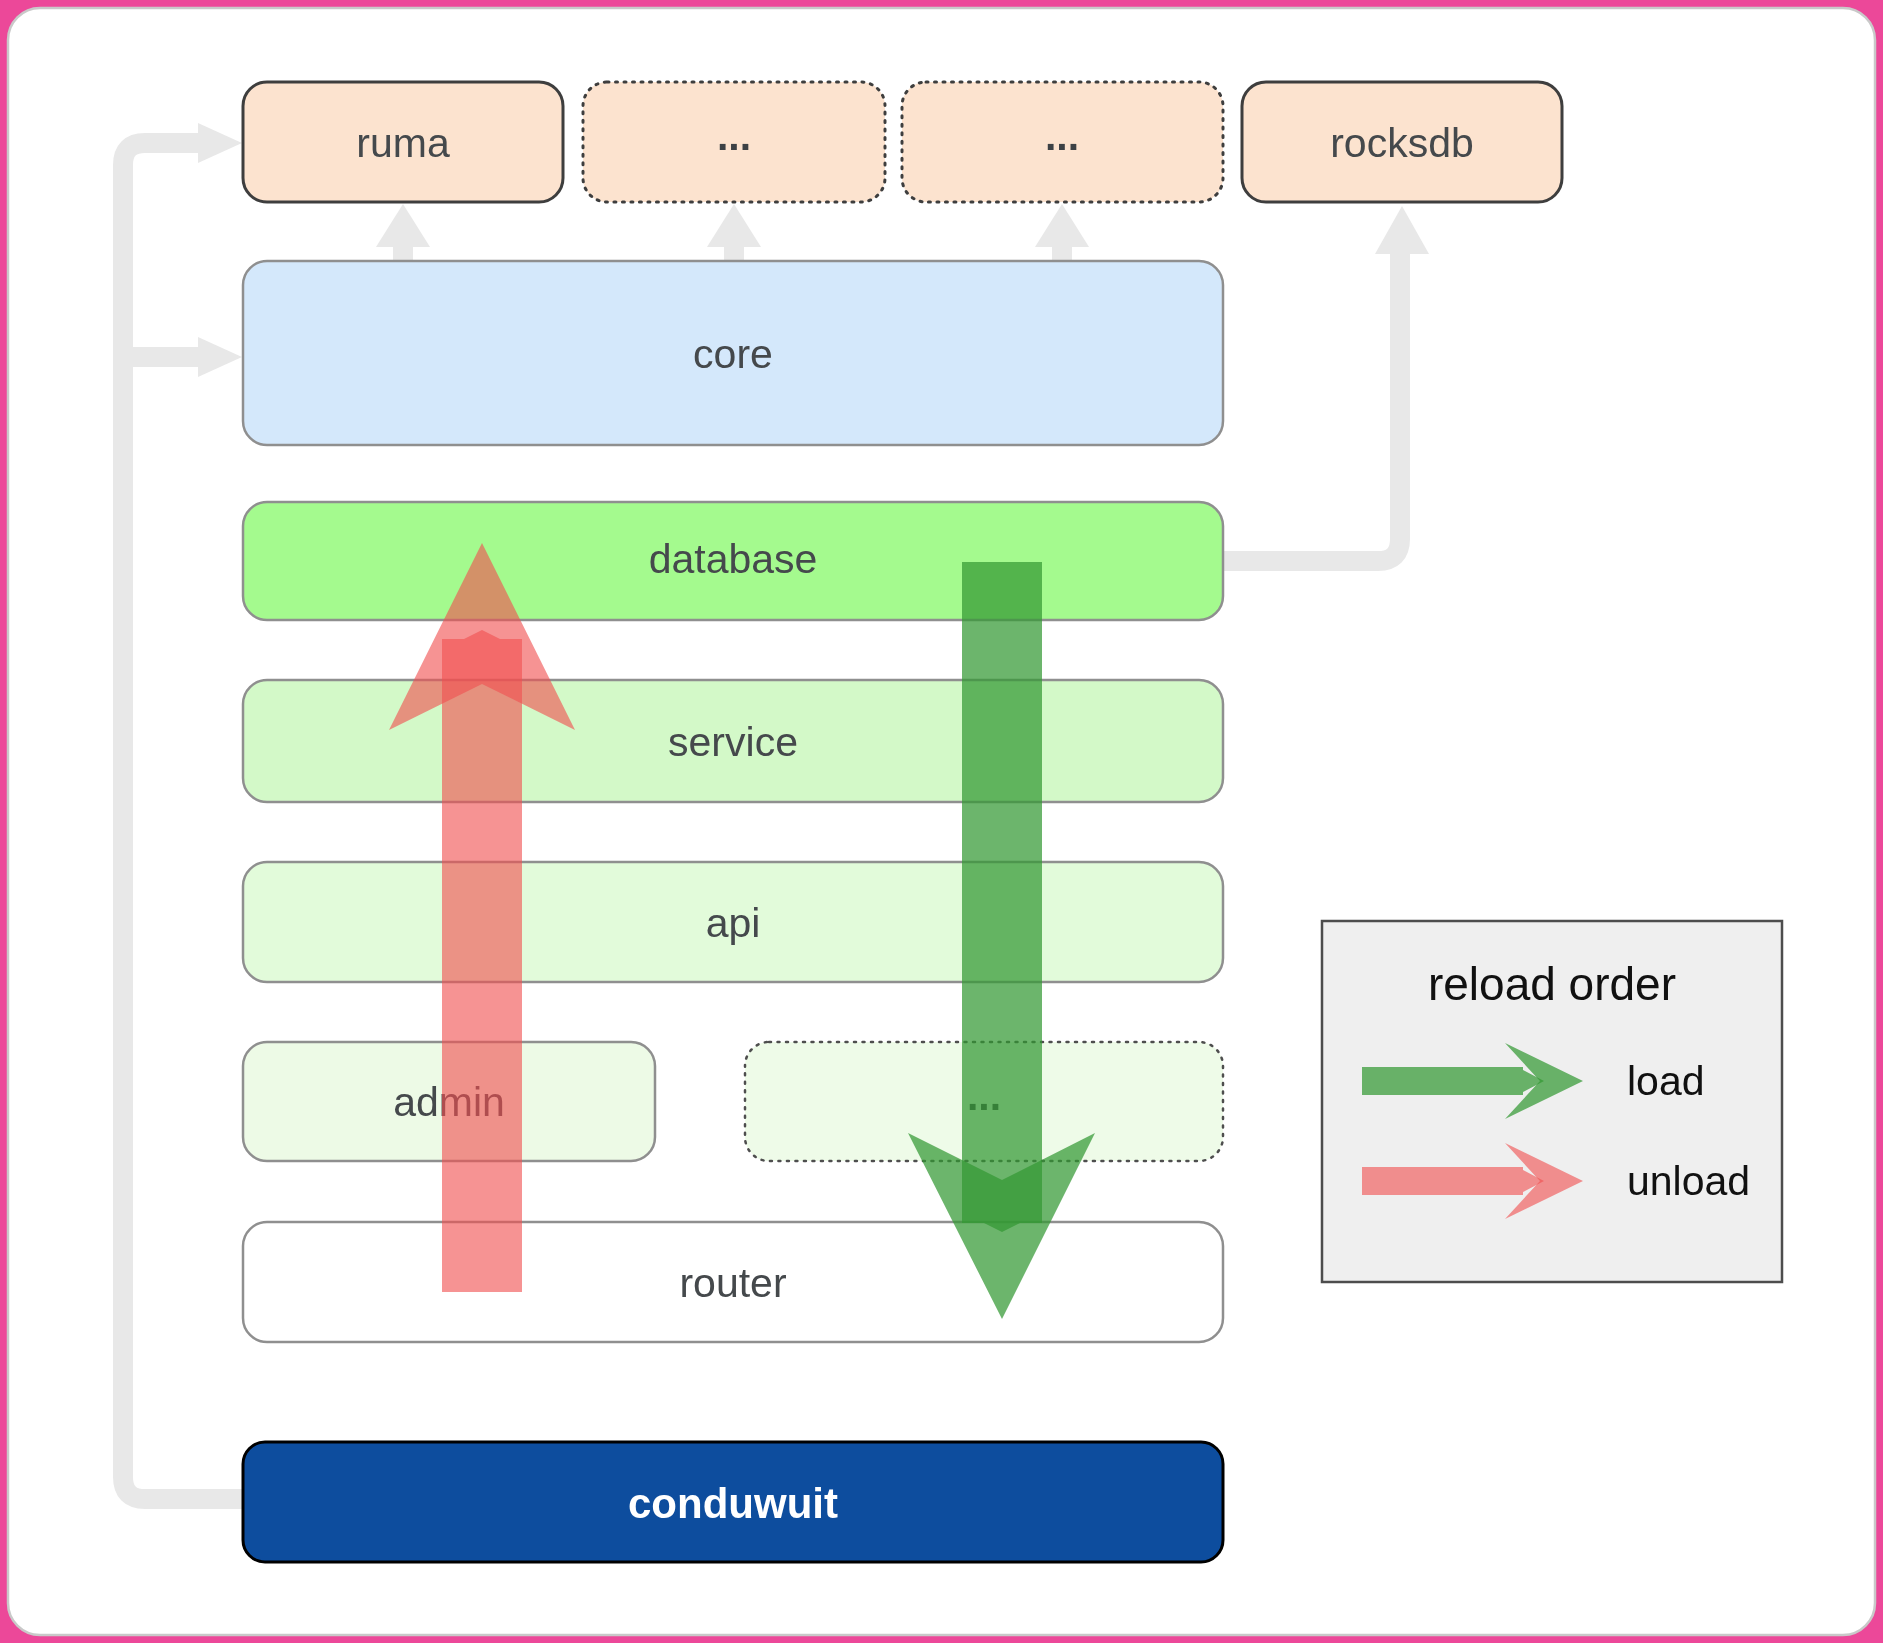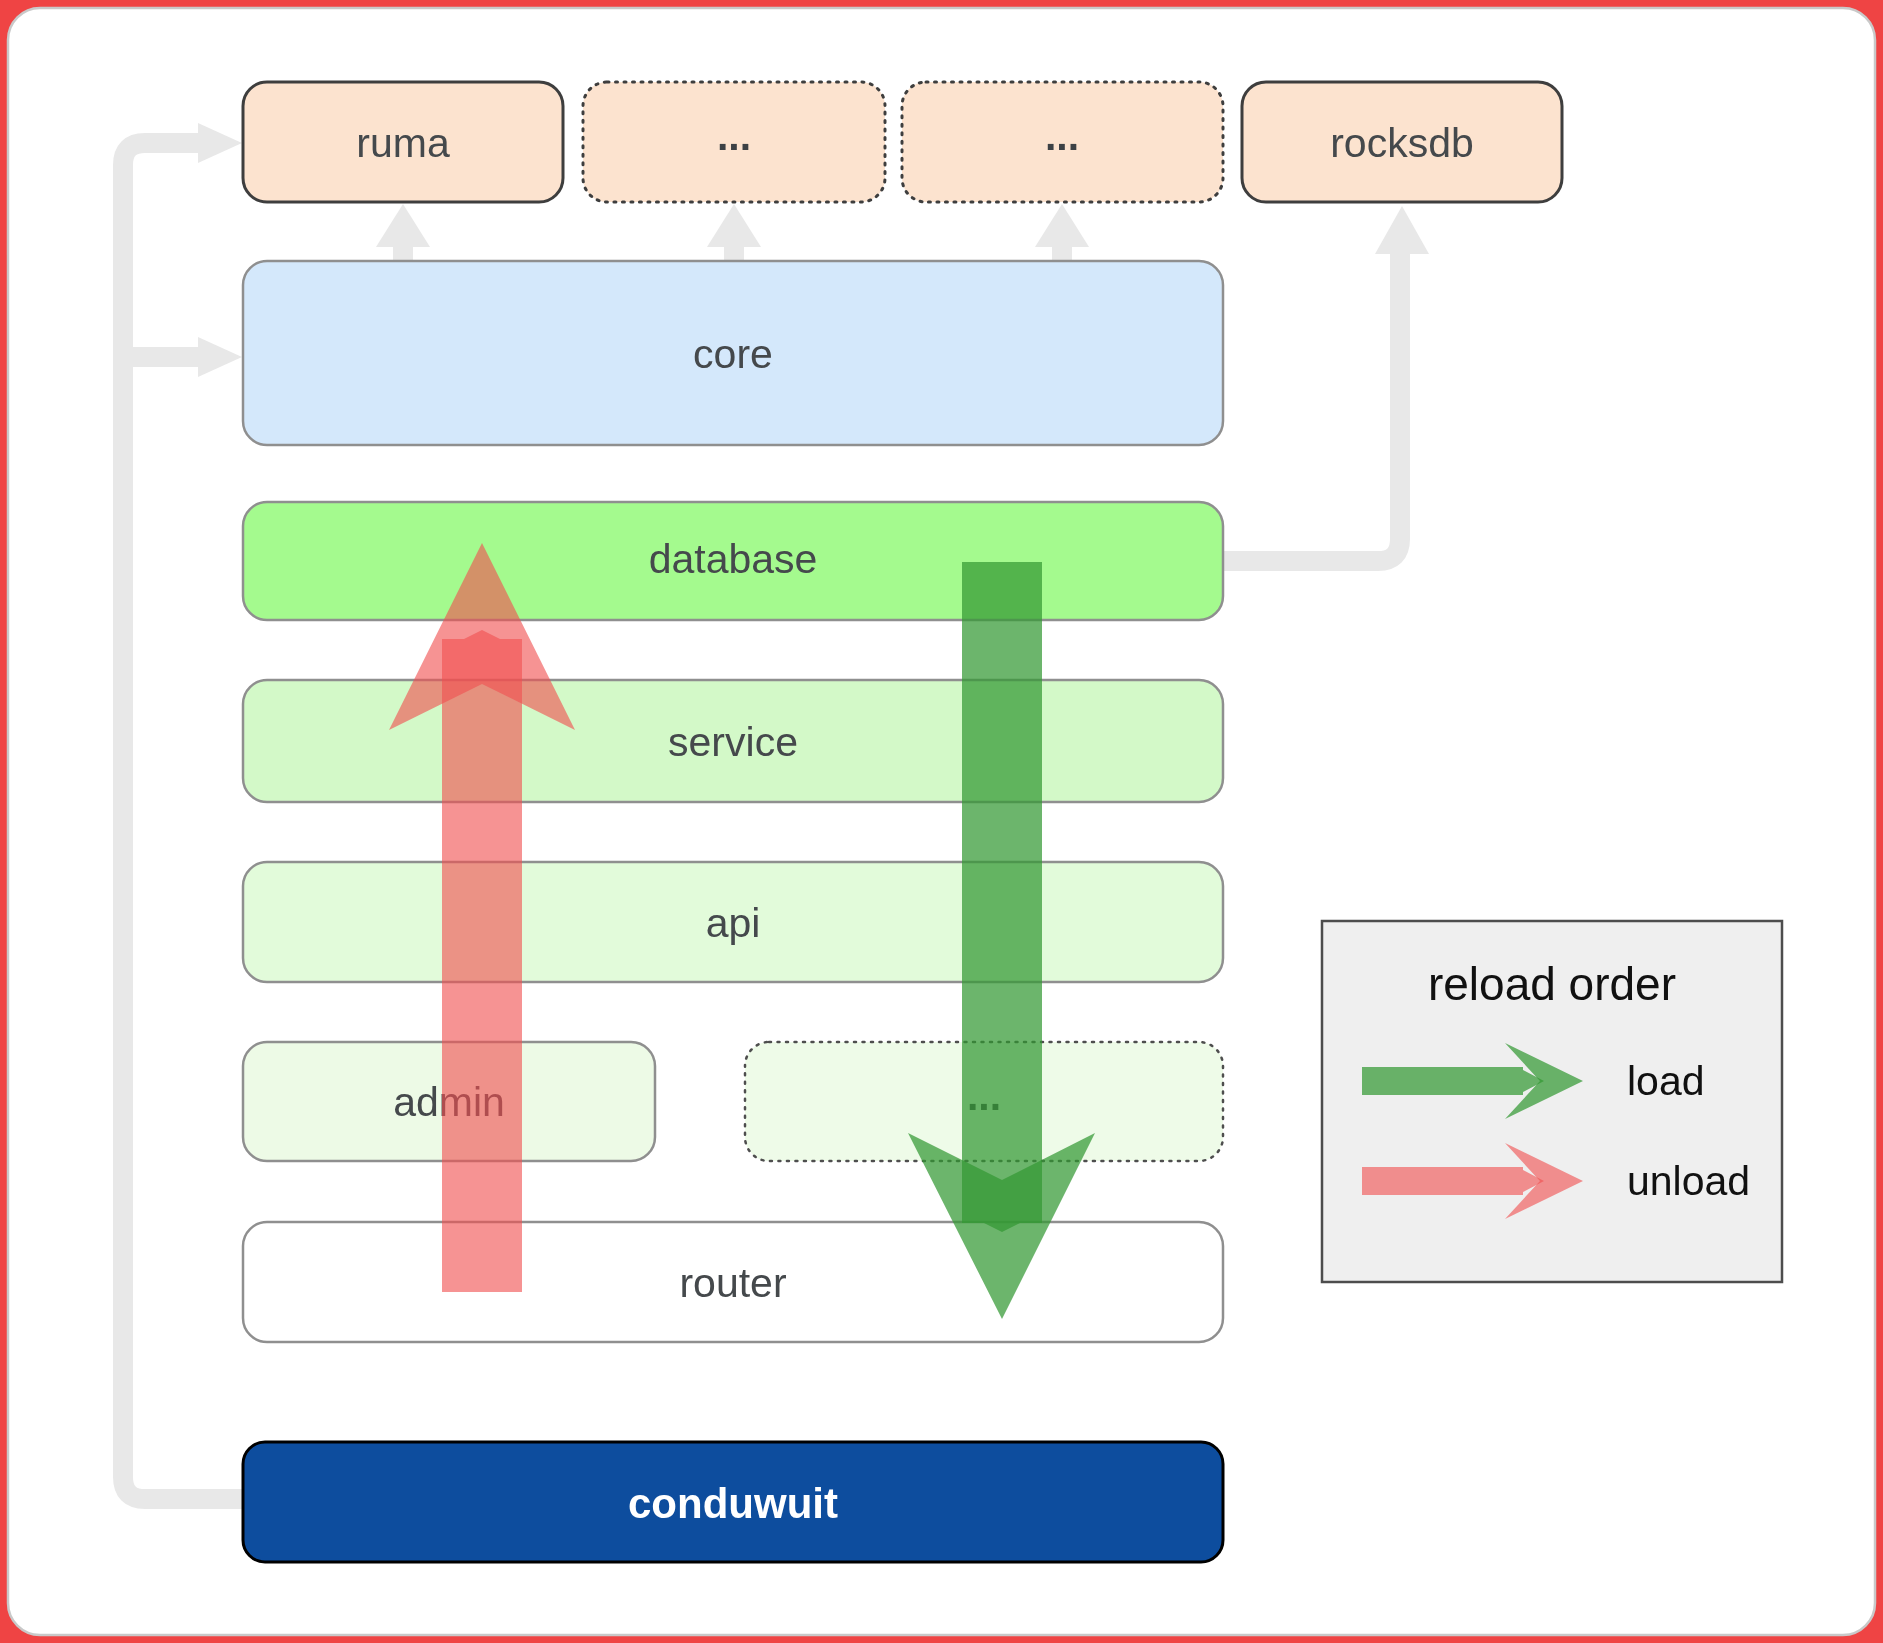--- a/index.html
+++ b/index.html
@@ -1,16 +1,16 @@
 <!DOCTYPE html>
 <html><head>
 <meta charset="utf-8">
 <style>
   html, body { margin: 0; padding: 0; background: #ffffff; }
-  .stage { position: relative; width: 1883px; height: 1643px; background: #ef4444; }
+  .stage { position: relative; width: 1883px; height: 1643px; background: #ec4899; }
   svg { display: block; }
   text { font-family: "Liberation Sans", "DejaVu Sans", sans-serif; }
   .node-label { font-size: 41px; fill: #45494c; }
   .dots-label { font-size: 41px; font-weight: 700; fill: #3d4145; }
   .conduwuit-label { font-size: 42px; font-weight: 600; fill: #ffffff; }
   .legend-title { font-size: 46px; fill: #111111; }
   .legend-label { font-size: 41px; fill: #111111; }
   .connector { stroke: #e8e8e8; stroke-width: 20; fill: none; }
   .connector-head { fill: #e8e8e8; stroke: none; }
   .row-box { stroke: #8f8f8f; stroke-width: 2.5; }

